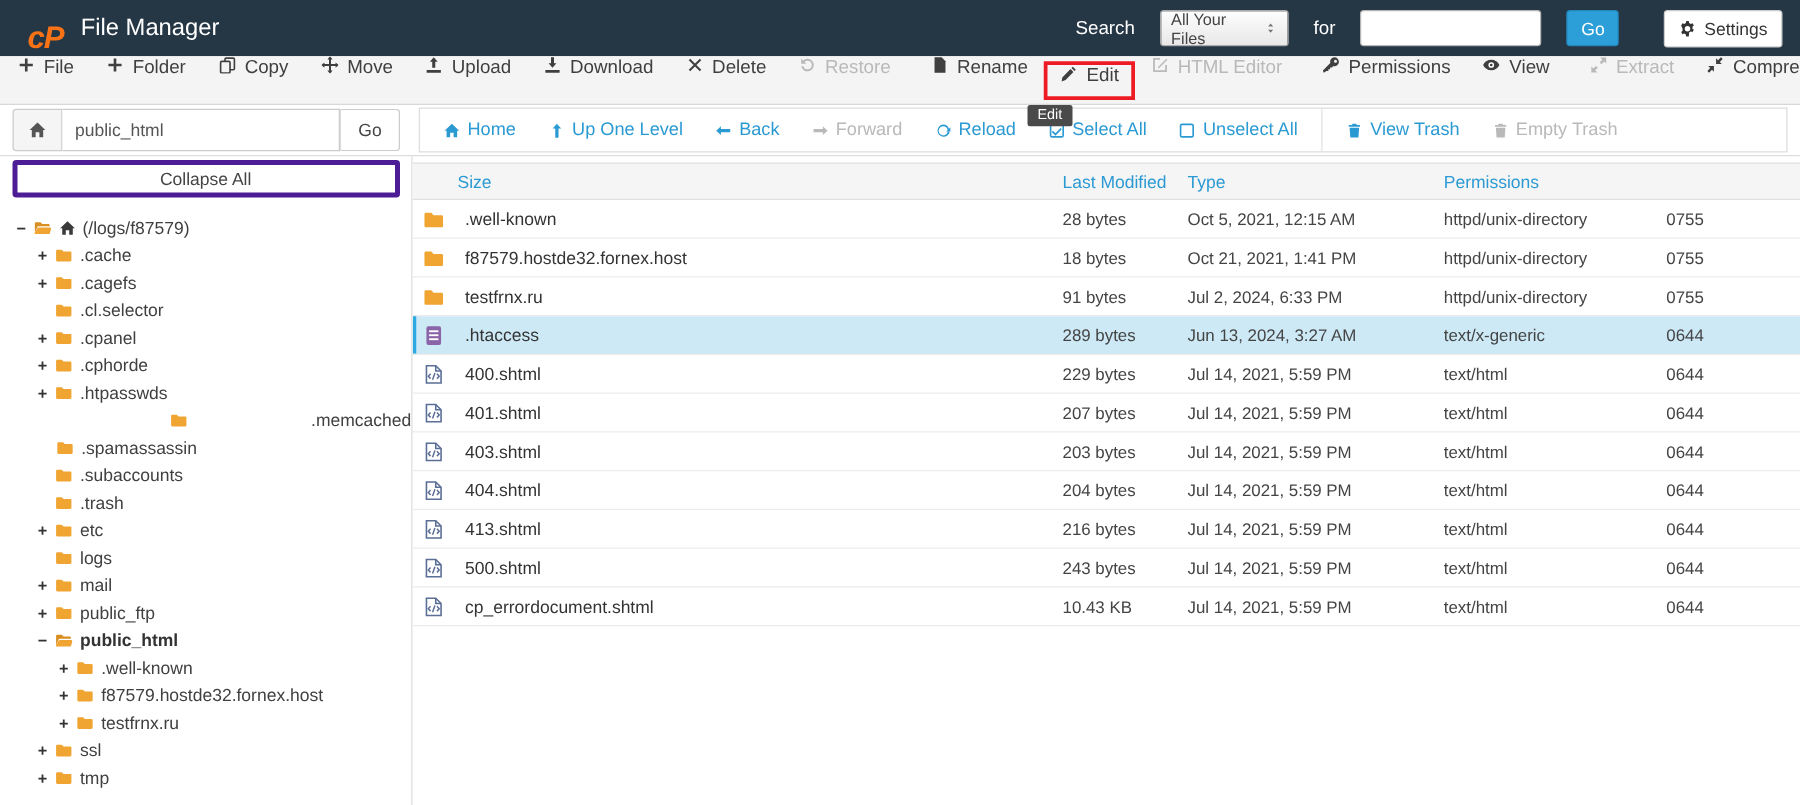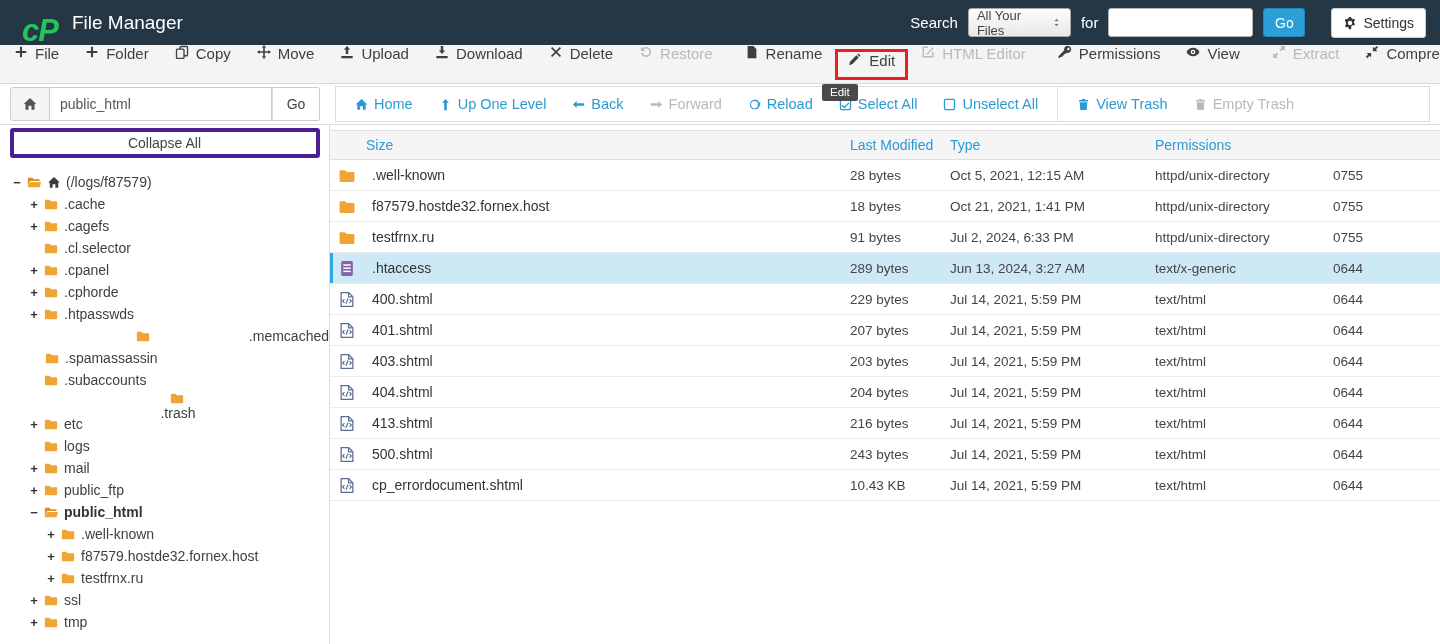--- a/index.html
+++ b/index.html
@@ -2,24 +2,24 @@
 <html><head>
 <meta charset="utf-8">
 <style>
   * { box-sizing: border-box; }
   html,body { width:1440px; height:644px; margin:0; overflow:hidden;
     font-family:"Liberation Sans","DejaVu Sans",sans-serif; background:#fff; }
   .ic { width:14px; height:14px; display:block; }
 
   
   .topbar { height:45px; background:#253645; display:flex; align-items:center; padding:0 14px; }
-  .logo { color:#22c55e; font-size:31px; font-weight:bold; font-style:italic; margin:16px 14px 0 8px; letter-spacing:-1px; }
+  .logo { color:#f97316; font-size:25px; font-weight:bold; font-style:italic; margin:16px 14px 0 8px; letter-spacing:-1px; }
   .apptitle { color:#fff; font-size:19px; font-weight:400; }
   .spacer { flex:1; }
-  .searchwrap { display:flex; align-items:center; gap:10px; }
+  .searchwrap { display:flex; align-items:center; gap:20px; }
   .searchlbl,.forlbl { color:#fff; font-size:15px; }
   .scope { width:103px; height:29px; background:linear-gradient(#fdfdfd,#e8e8e8);
     border:1px solid #a9a9a9; border-radius:3px; display:flex; align-items:center;
     padding:0 8px; font-size:13px; color:#444; cursor:pointer; }
   .scope .txt { flex:1; }
   .scope .ic { width:11px; height:11px; color:#777; }
   .searchinput { width:145px; height:29px; border:1px solid #b5b5b5; border-radius:3px; padding:0 6px; font-size:13px; }
   .gobtn { height:29px; width:42px; background:#2d9fd8; border:1px solid #2386ba; border-radius:3px;
     color:#fff; font-size:14px; cursor:pointer; }
   .settingsbtn { height:30px; margin-left:16px; background:#fff; border:1px solid #ccc; border-radius:3px;
@@ -465,21 +465,21 @@
         </div>
         <div class="tree-item" style="padding-left: 27px;">
           <span class="expander"></span>
           <span class="ticon">
             <svg class="ic " viewBox="0 0 16 16">
               <use href="#i-folder"></use>
             </svg>
           </span>
           <span class="tlabel">.subaccounts</span>
         </div>
-        <div class="tree-item" style="padding-left: 27px; flex-direction: column;">
+        <div class="tree-item" style="padding-left: 27px;">
           <span class="expander"></span>
           <span class="ticon">
             <svg class="ic " viewBox="0 0 16 16">
               <use href="#i-folder"></use>
             </svg>
           </span>
           <span class="tlabel">.trash</span>
         </div>
         <div class="tree-item" style="padding-left: 27px;">
           <span class="expander">+</span>

